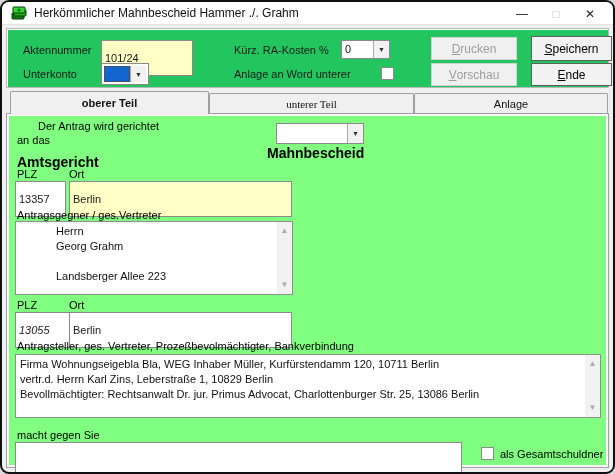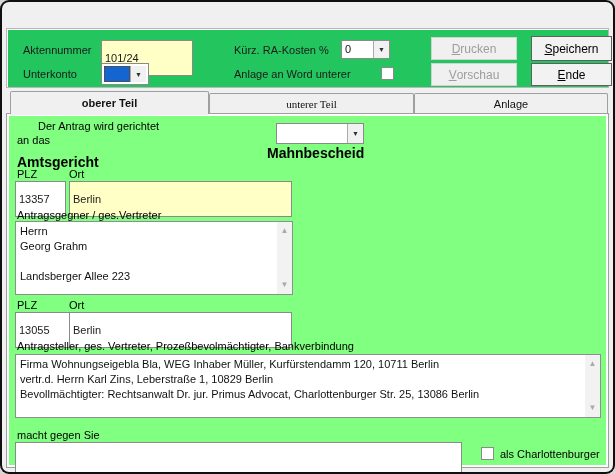--- a/index.html
+++ b/index.html
@@ -86,20 +86,34 @@
   .sarrow { position:absolute; left:0; width:100%; height:14px; text-align:center;
             font-size:8px; color:#a9a9a9; line-height:14px; }
   .sarrow.up { top:2px; } .sarrow.down { bottom:2px; }
 </style>
 </head>
 <body>
 
 <div class="window">
  <div class="frame">
 
+  <div class="titlebar">
+    <svg class="app-icon" viewBox="0 0 16 16">
+      <rect x="1" y="8" width="12" height="6" rx="1" fill="#0a7a0a" stroke="#063f06"></rect>
+      <rect x="3" y="5" width="12" height="6" rx="1" fill="#1fae1f" stroke="#063f06"></rect>
+      <rect x="2" y="2" width="12" height="6" rx="1" fill="#35d435" stroke="#063f06"></rect>
+      <circle cx="8" cy="5" r="1.6" fill="#0a7a0a"></circle>
+    </svg>
+    <span class="title">Herkömmlicher Mahnbescheid Hammer ./. Grahm</span>
+    <div class="win-controls">
+      <div class="win-btn">—</div>
+      <div class="win-btn disabled">□</div>
+      <div class="win-btn">✕</div>
+    </div>
+  </div>
 
   <div class="top-panel">
     <span class="lbl" style="left:16px; top:15px;">Aktennummer</span>
     <input class="txt yellow" style="left: 94px; top: 11px; width: 92px; height: 19px;" value="101/24">
     <span class="lbl" style="left:16px; top:39px;">Unterkonto</span>
     <div class="combo focus-blue" style="left:94px; top:34px; width:48px; height:22px;">
       <div class="cval"></div>
       <div class="cbtn">▼</div>
     </div>
 
@@ -132,47 +146,47 @@
 
     <span class="g-bold" style="left:10px; top:40px;">Amtsgericht</span>
     <span class="g-bold" style="left:260px; top:31px;">Mahnbescheid</span>
 
     <span class="g-lbl" style="left:10px; top:54px;">PLZ</span>
     <span class="g-lbl" style="left:62px; top:54px;">Ort</span>
     <input class="txt" style="left: 8px; top: 67px; width: 51px; height: 19px;" value="13357">
     <input class="txt yellow" style="left: 62px; top: 67px; width: 223px; height: 19px;" value="Berlin">
 
     <span class="g-lbl" style="left:10px; top:95px;">Antragsgegner / ges.Vertreter</span>
-    <div class="tbox" style="left:8px; top:107px; width:278px; height:74px;">
+    <div class="tbox" style="left:8px; top:107px; width:278px; height:74px;padding-left:36px;">
       <textarea spellcheck="false" style="">Herrn
 Georg Grahm
 
 Landsberger Allee 223</textarea>
       <div class="vscroll">
         <div class="sarrow up">▲</div>
         <div class="sarrow down">▼</div>
       </div>
     </div>
 
     <span class="g-lbl" style="left:10px; top:185px;">PLZ</span>
     <span class="g-lbl" style="left:62px; top:185px;">Ort</span>
-    <input class="txt" style="left: 8px; top: 198px; width: 59px; height: 19px;" value="13055">
+    <input class="txt" style="left: 8px; top: 198px; width: 59px; height: 19px; font-style: italic;" value="13055">
     <input class="txt" style="left: 62px; top: 198px; width: 223px; height: 19px;" value="Berlin">
 
     <span class="g-lbl" style="left:10px; top:226px;">Antragsteller, ges. Vertreter, Prozeßbevolmächtigter, Bankverbindung</span>
     <div class="tbox" style="left:8px; top:240px; width:586px; height:64px;">
       <textarea spellcheck="false" style="">Firma Wohnungseigebla Bla, WEG Inhaber Müller, Kurfürstendamm 120, 10711 Berlin
 vertr.d. Herrn Karl Zins, Leberstraße 1, 10829 Berlin
 Bevollmächtigter: Rechtsanwalt Dr. jur. Primus Advocat, Charlottenburger Str. 25, 13086 Berlin</textarea>
       <div class="vscroll">
         <div class="sarrow up">▲</div>
         <div class="sarrow down">▼</div>
       </div>
     </div>
 
     <span class="g-lbl" style="left:10px; top:315px;">macht gegen Sie</span>
     <input class="txt" style="left: 8px; top: 328px; width: 447px; height: 20px;" value="">
     <div class="chk" style="left:474px; top:333px;"></div>
-    <span class="g-lbl" style="left:493px; top:334px;">als Charlottenburger</span>
+    <span class="g-lbl" style="left:493px; top:334px;">als Gesamtschuldner</span>
   </div>
 
  </div>
 </div>
 
 </body></html>

